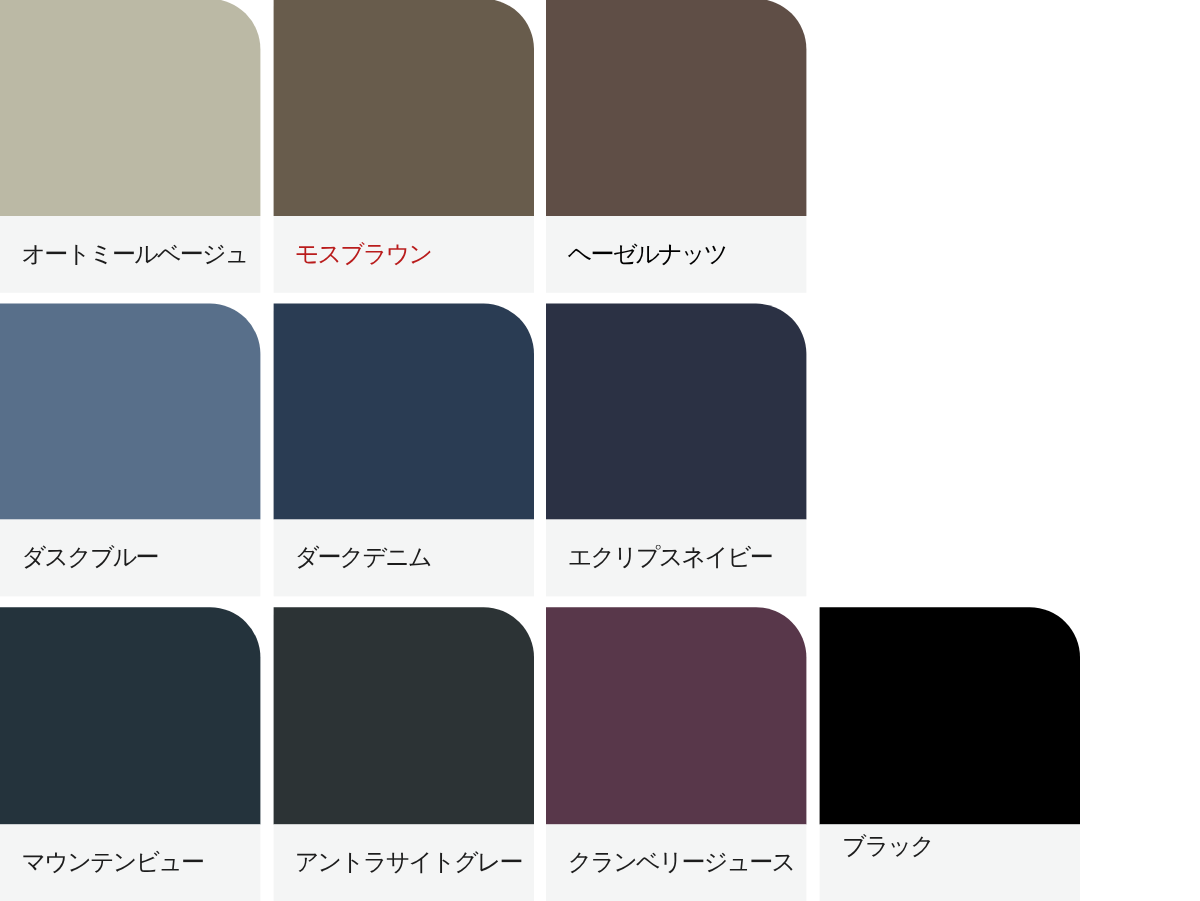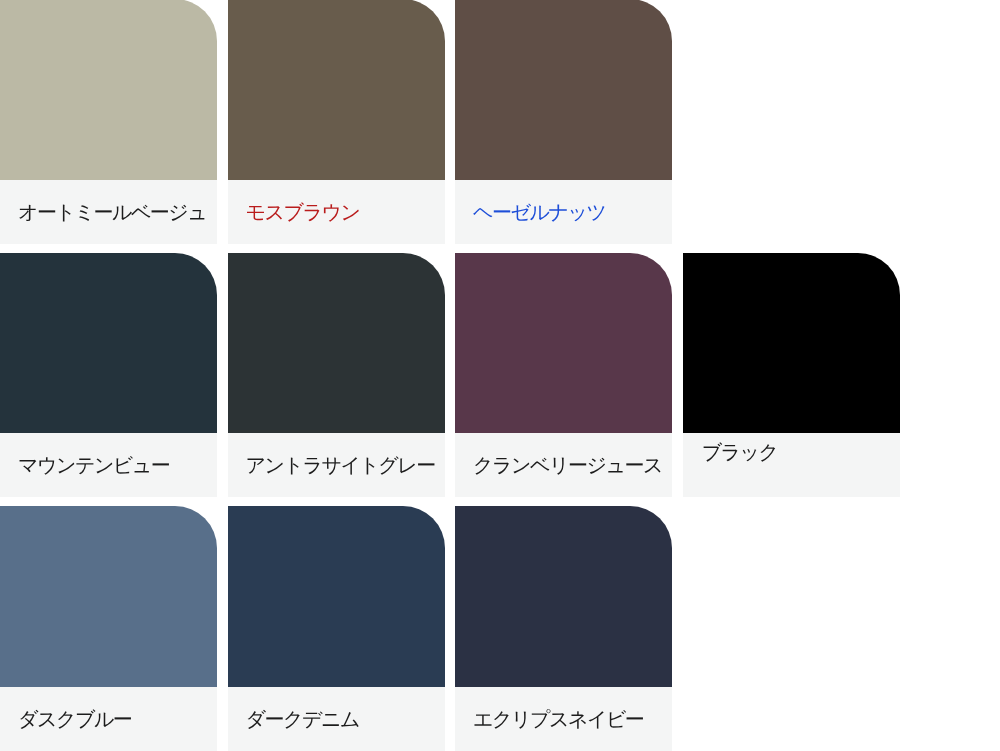--- a/index.html
+++ b/index.html
@@ -60,21 +60,42 @@
     </div>
     <div class="swatch">
       <div class="chip" style="background: rgb(104, 92, 76);"></div>
       <div class="caption" style="background: rgb(244, 245, 245);">
         <span class="caption-text" style="color: #b91c1c;">モスブラウン</span>
       </div>
     </div>
     <div class="swatch">
       <div class="chip" style="background: rgb(95, 78, 70);"></div>
       <div class="caption" style="background: rgb(244, 245, 245);">
-        <span class="caption-text" style="color: #1d4ed8;">ヘーゼルナッツ</span>
+        <span class="caption-text" style="color: #000000;">ヘーゼルナッツ</span>
+      </div>
+    </div>
+  </div>
+
+  <div class="swatch-row">
+    <div class="swatch">
+      <div class="chip" style="background: rgb(88, 111, 138);"></div>
+      <div class="caption" style="background: rgb(244, 245, 245);">
+        <span class="caption-text" style="color: rgb(28, 28, 28);">ダスクブルー</span>
+      </div>
+    </div>
+    <div class="swatch">
+      <div class="chip" style="background: rgb(42, 60, 83);"></div>
+      <div class="caption" style="background: rgb(244, 245, 245);">
+        <span class="caption-text" style="color: rgb(28, 28, 28);">ダークデニム</span>
+      </div>
+    </div>
+    <div class="swatch">
+      <div class="chip" style="background: rgb(43, 49, 68);"></div>
+      <div class="caption" style="background: rgb(244, 245, 245);">
+        <span class="caption-text" style="color: rgb(28, 28, 28);">エクリプスネイビー</span>
       </div>
     </div>
   </div>
 
   <div class="swatch-row">
     <div class="swatch">
       <div class="chip" style="background: rgb(36, 51, 60);"></div>
       <div class="caption" style="background: rgb(244, 245, 245);">
         <span class="caption-text" style="color: rgb(28, 28, 28);">マウンテンビュー</span>
       </div>
@@ -92,34 +113,13 @@
       </div>
     </div>
     <div class="swatch compact">
       <div class="chip" style="background: rgb(0, 0, 0);"></div>
       <div class="caption" style="background: rgb(244, 245, 245);">
         <span class="caption-text" style="color: rgb(28, 28, 28);">ブラック</span>
       </div>
     </div>
   </div>
 
-  <div class="swatch-row">
-    <div class="swatch">
-      <div class="chip" style="background: rgb(88, 111, 138);"></div>
-      <div class="caption" style="background: rgb(244, 245, 245);">
-        <span class="caption-text" style="color: rgb(28, 28, 28);">ダスクブルー</span>
-      </div>
-    </div>
-    <div class="swatch">
-      <div class="chip" style="background: rgb(42, 60, 83);"></div>
-      <div class="caption" style="background: rgb(244, 245, 245);">
-        <span class="caption-text" style="color: rgb(28, 28, 28);">ダークデニム</span>
-      </div>
-    </div>
-    <div class="swatch">
-      <div class="chip" style="background: rgb(43, 49, 68);"></div>
-      <div class="caption" style="background: rgb(244, 245, 245);">
-        <span class="caption-text" style="color: rgb(28, 28, 28);">エクリプスネイビー</span>
-      </div>
-    </div>
-  </div>
-
 </div>
 
 </body></html>

